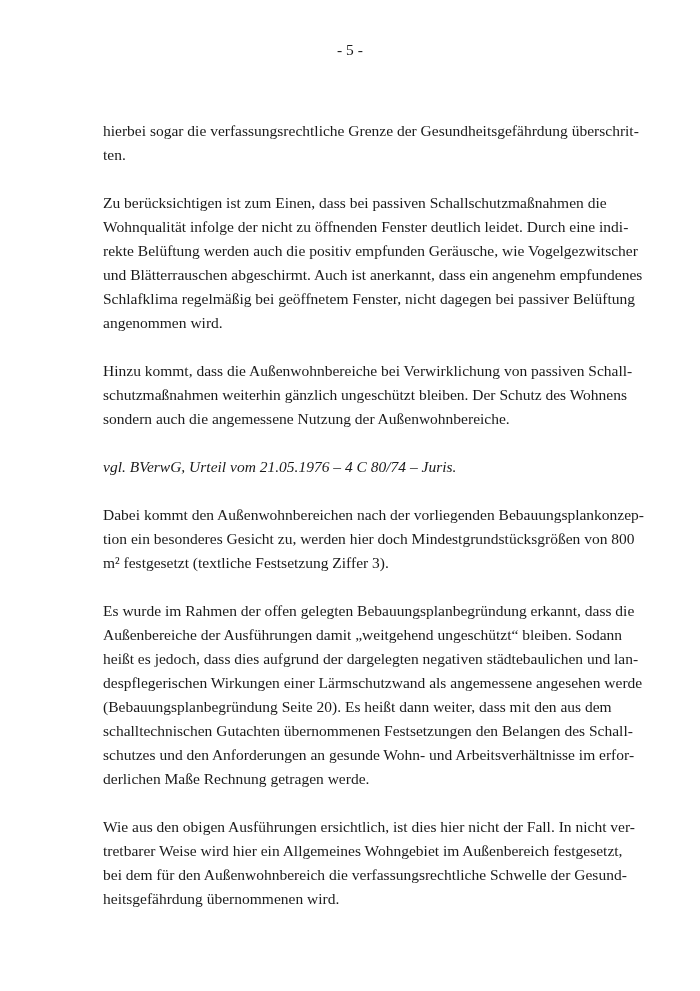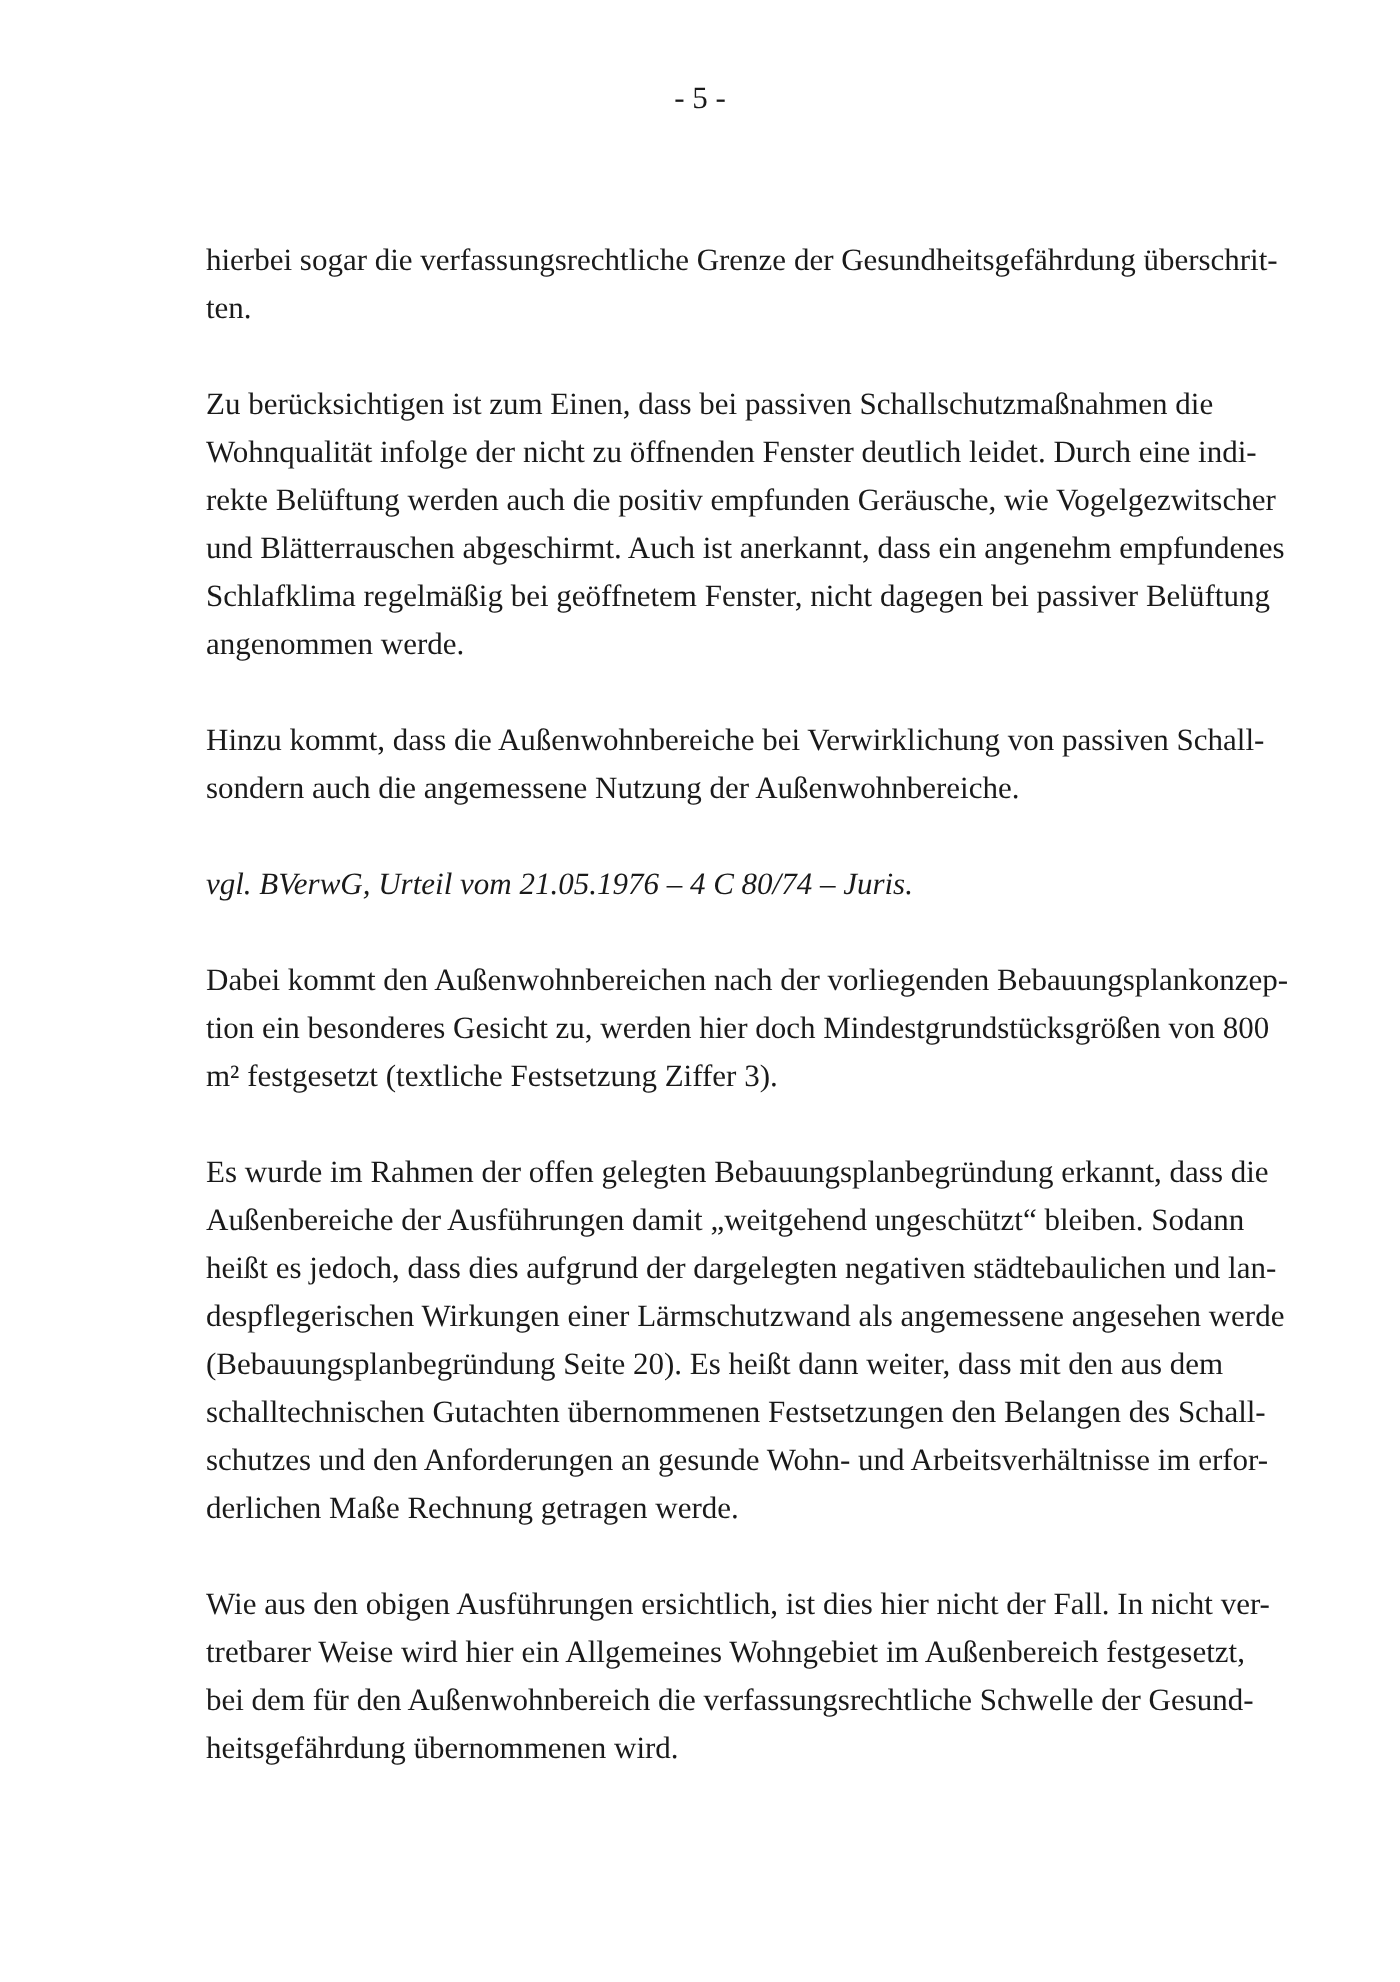--- a/index.html
+++ b/index.html
@@ -66,25 +66,26 @@
     <span class="ln">hierbei sogar die verfassungsrechtliche Grenze der Gesundheitsgefährdung überschrit-</span>
     <span class="ln last">ten.</span>
   </p>
 
   <p class="para">
     <span class="ln">Zu berücksichtigen ist zum Einen, dass bei passiven Schallschutzmaßnahmen die</span>
     <span class="ln">Wohnqualität infolge der nicht zu öffnenden Fenster deutlich leidet. Durch eine indi-</span>
     <span class="ln">rekte Belüftung werden auch die positiv empfunden Geräusche, wie Vogelgezwitscher</span>
     <span class="ln">und Blätterrauschen abgeschirmt. Auch ist anerkannt, dass ein angenehm empfundenes</span>
     <span class="ln">Schlafklima regelmäßig bei geöffnetem Fenster, nicht dagegen bei passiver Belüftung</span>
-    <span class="ln last">angenommen werde.</span>
+    <span class="ln last">angenommen wird.</span>
   </p>
 
   <p class="para">
     <span class="ln">Hinzu kommt, dass die Außenwohnbereiche bei Verwirklichung von passiven Schall-</span>
+    <span class="ln">schutzmaßnahmen weiterhin gänzlich ungeschützt bleiben. Der Schutz des Wohnens</span>
     <span class="ln last">sondern auch die angemessene Nutzung der Außenwohnbereiche.</span>
   </p>
 
   <p class="citation">vgl. BVerwG, Urteil vom 21.05.1976 – 4 C 80/74 – Juris.</p>
 
   <p class="para">
     <span class="ln">Dabei kommt den Außenwohnbereichen nach der vorliegenden Bebauungsplankonzep-</span>
     <span class="ln">tion ein besonderes Gesicht zu, werden hier doch Mindestgrundstücksgrößen von 800</span>
     <span class="ln last">m² festgesetzt (textliche Festsetzung Ziffer 3).</span>
   </p>

